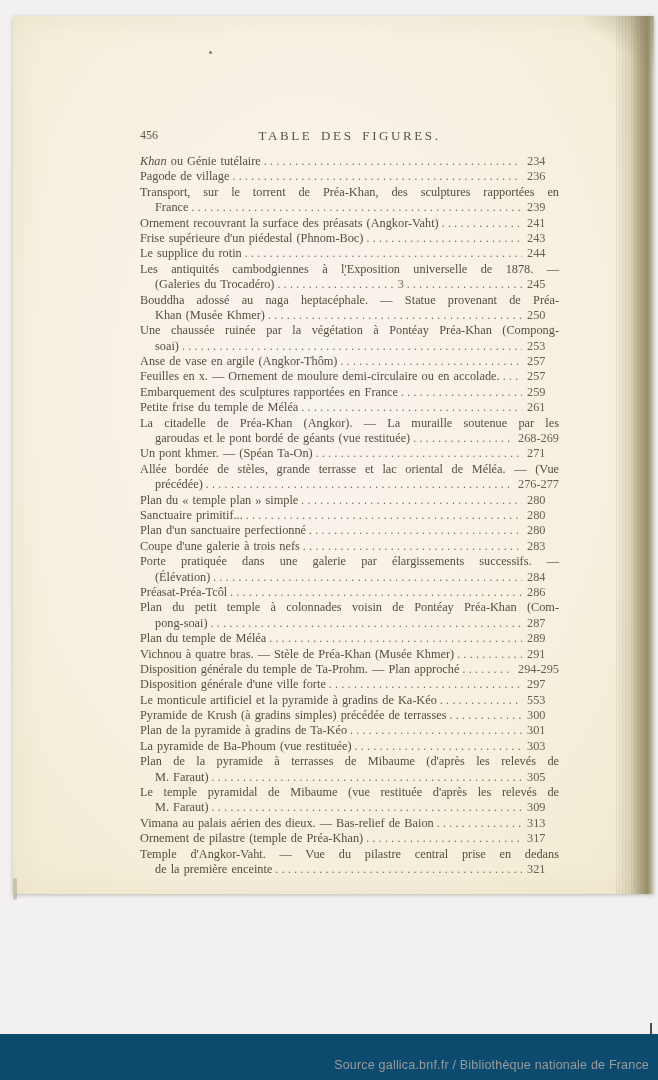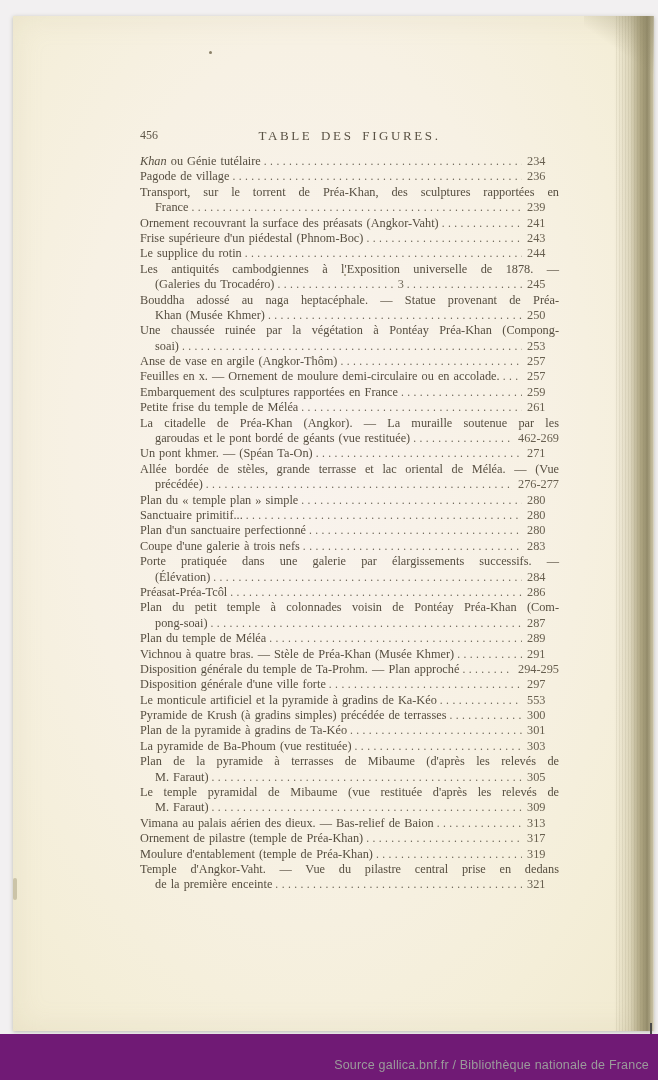--- a/index.html
+++ b/index.html
@@ -3,21 +3,21 @@
 <meta charset="utf-8">
 <style>
   html,body{margin:0;padding:0;}
   body{
     width:658px;height:1080px;position:relative;overflow:hidden;
     background:#f2f0f1;
     font-family:"Liberation Serif", serif;
   }
   
   .scan-page{
-    position:absolute;left:13px;top:16px;width:641px;height:1015px;
+    position:absolute;left:13px;top:16px;width:641px;height:878px;
     background:
       radial-gradient(ellipse at 46% 42%, #f9f3ee 0%, #f7f1e4 48%, #f4eed8 78%, #f1ead0 100%);
     box-shadow:0 1px 4px rgba(90,85,60,.35), inset 0 0 30px rgba(190,180,140,.18);
   }
   .page-edge{
     position:absolute;top:0;right:0;width:40px;height:100%;
     background:
       repeating-linear-gradient(to right, rgba(120,112,82,0) 0 2px, rgba(120,112,82,.10) 2px 3px),
       linear-gradient(to right,
         rgba(170,161,124,0) 0%,
@@ -59,21 +59,21 @@
   .line.indent{padding-left:15px;}
   .line.fill{display:block;white-space:normal;text-align:justify;text-align-last:justify;}
   .line.fill .text{white-space:normal;}
   
   .speck-a{position:absolute;left:196px;top:35px;width:3px;height:3px;border-radius:50%;background:#8a8068;}
   .speck-b{position:absolute;left:331px;top:258px;width:2px;height:2px;border-radius:50%;background:#9a9078;}
   .left-mark{position:absolute;left:13px;top:878px;width:4px;height:22px;background:rgba(160,150,118,.45);border-radius:2px;}
   .right-tick{position:absolute;left:650px;top:1023px;width:2px;height:24px;background:#4a4a48;}
   
   .footer{
-    position:absolute;left:0;bottom:0;width:658px;height:46px;background:#701a75;
+    position:absolute;left:0;bottom:0;width:658px;height:46px;background:#0c4a6e;
   }
   .footer-credit{
     position:absolute;right:9px;bottom:8px;
     font-family:"Liberation Sans", sans-serif;font-size:12.5px;color:#9b9b9b;letter-spacing:.2px;
   }
 </style>
 </head>
 <body>
 
 <div class="scan-page">
@@ -234,21 +234,21 @@
     
     
     
   </div>
 
   <div class="line indent">
 
     <span class="text">garoudas et le pont bordé de géants (vue restituée)</span>
     <span class="dots dots1"></span>
 
-    <span class="num">462-269</span>
+    <span class="num">268-269</span>
   </div>
 
   <div class="line">
 
     <span class="text">Un pont khmer. — (Spéan Ta-On)</span>
     <span class="dots dots1"></span>
 
     <span class="num">271</span>
   </div>
 
@@ -450,27 +450,20 @@
   </div>
 
   <div class="line">
 
     <span class="text">Ornement de pilastre (temple de Préa-Khan)</span>
     <span class="dots dots1"></span>
 
     <span class="num">317</span>
   </div>
 
-  <div class="line">
-
-    <span class="text">Moulure d'entablement (temple de Préa-Khan)</span>
-    <span class="dots dots1"></span>
-
-    <span class="num">319</span>
-  </div>
 
   <div class="line fill">
     
     <span class="text">Temple d'Angkor-Vaht. — Vue du pilastre central prise en dedans</span>
     
     
     
     
   </div>
 

